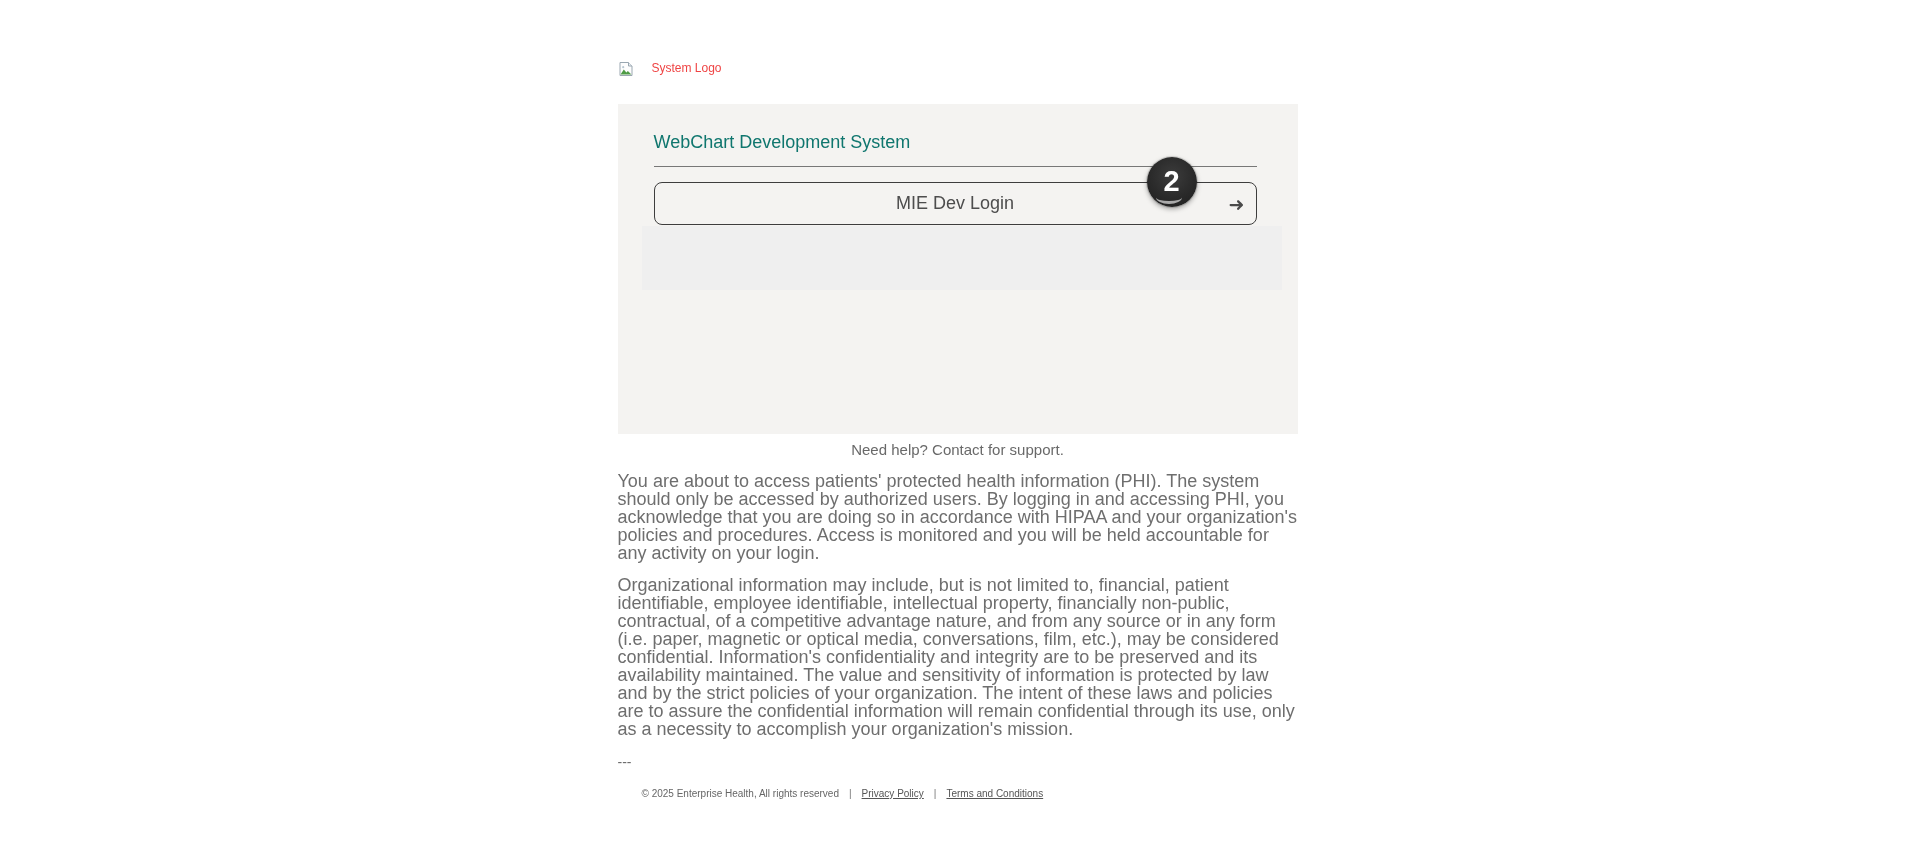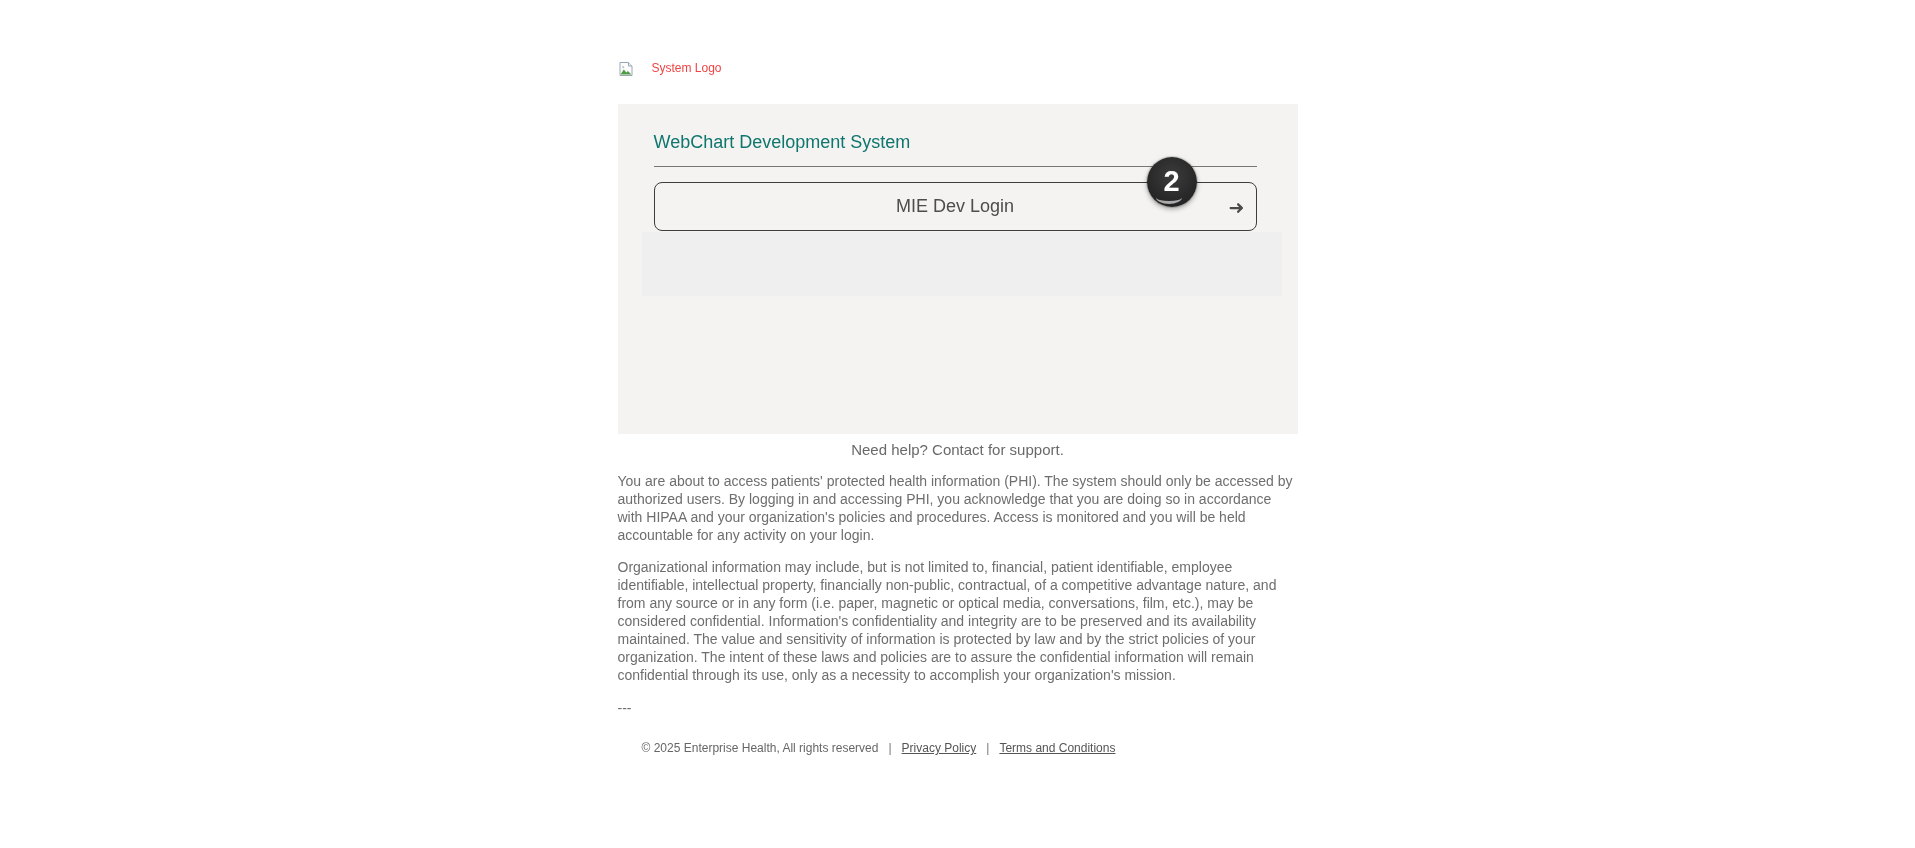--- a/index.html
+++ b/index.html
@@ -52,21 +52,21 @@
   .divider {
     margin-top: 13px;
     border: none;
     border-top: 1px solid #777777;
     height: 0;
   }
   .login-btn {
     display: block;
     margin-top: 15px;
     width: 100%;
-    height: 49px;
+    height: 43px;
     background: transparent;
     border: 1px solid #3d3d3d;
     border-radius: 8px;
     font-family: "Liberation Sans", sans-serif;
     font-size: 18px;
     color: #4d4d4d;
     position: relative;
     cursor: pointer;
     text-align: center;
   }
@@ -124,34 +124,34 @@
   
   .agreement-heading {
     margin-top: 57px;
     font-size: 14px;
     line-height: 16px;
     font-weight: bold;
     color: #4f4f4f;
   }
   .para {
     margin-top: 14px;
-    font-size: 14px;
+    font-size: 18px;
     line-height: 18px;
     color: #6e6e6e;
   }
   .sep-dashes {
     margin-top: 16px;
     font-size: 14px;
     line-height: 16px;
     color: #6e6e6e;
   }
   
   .footer {
-    margin-top: 24px;
-    font-size: 12px;
+    margin-top: 16px;
+    font-size: 10px;
     line-height: 16px;
     color: #666666;
     white-space: nowrap;
     padding-left: 24px;
   }
   .footer .pipe { color: #777777; margin: 0 10px; }
   .footer-link { color: #555555; text-decoration: underline; cursor: pointer; }
 </style>
 </head>
 <body>

